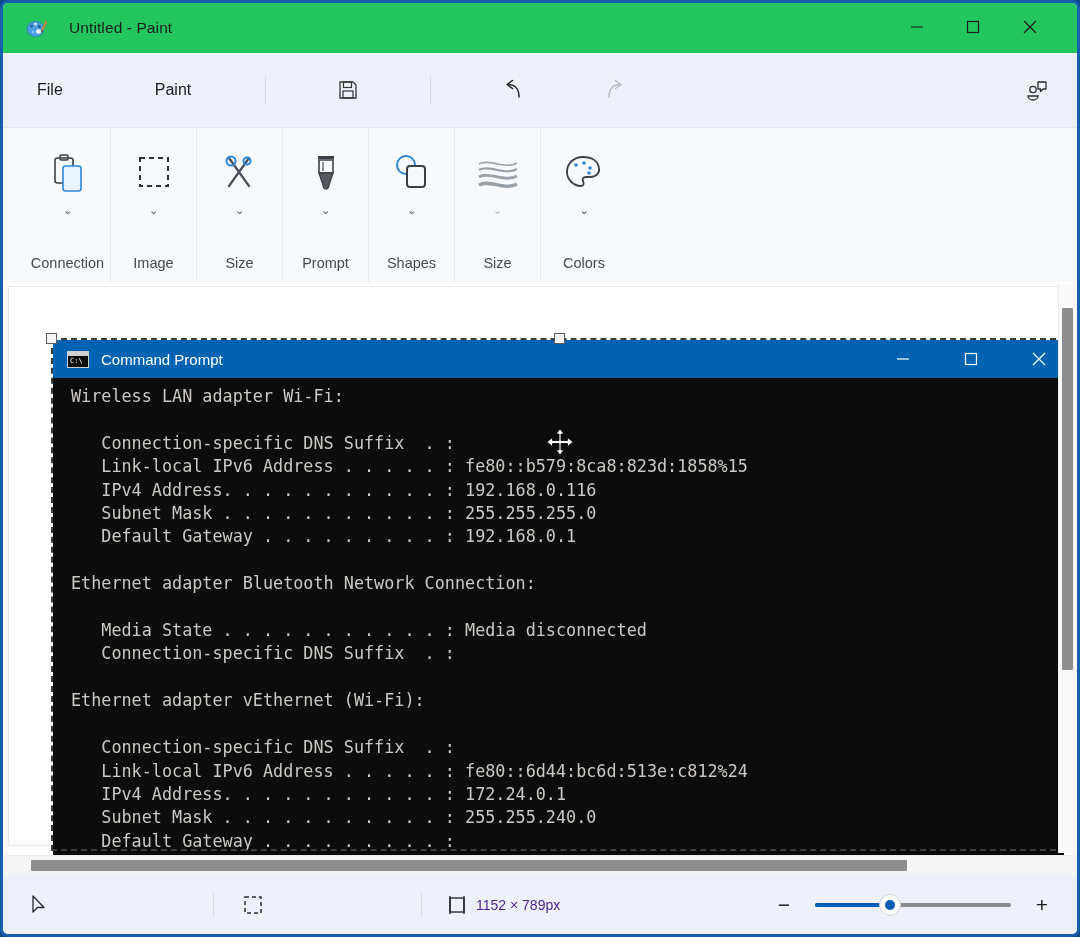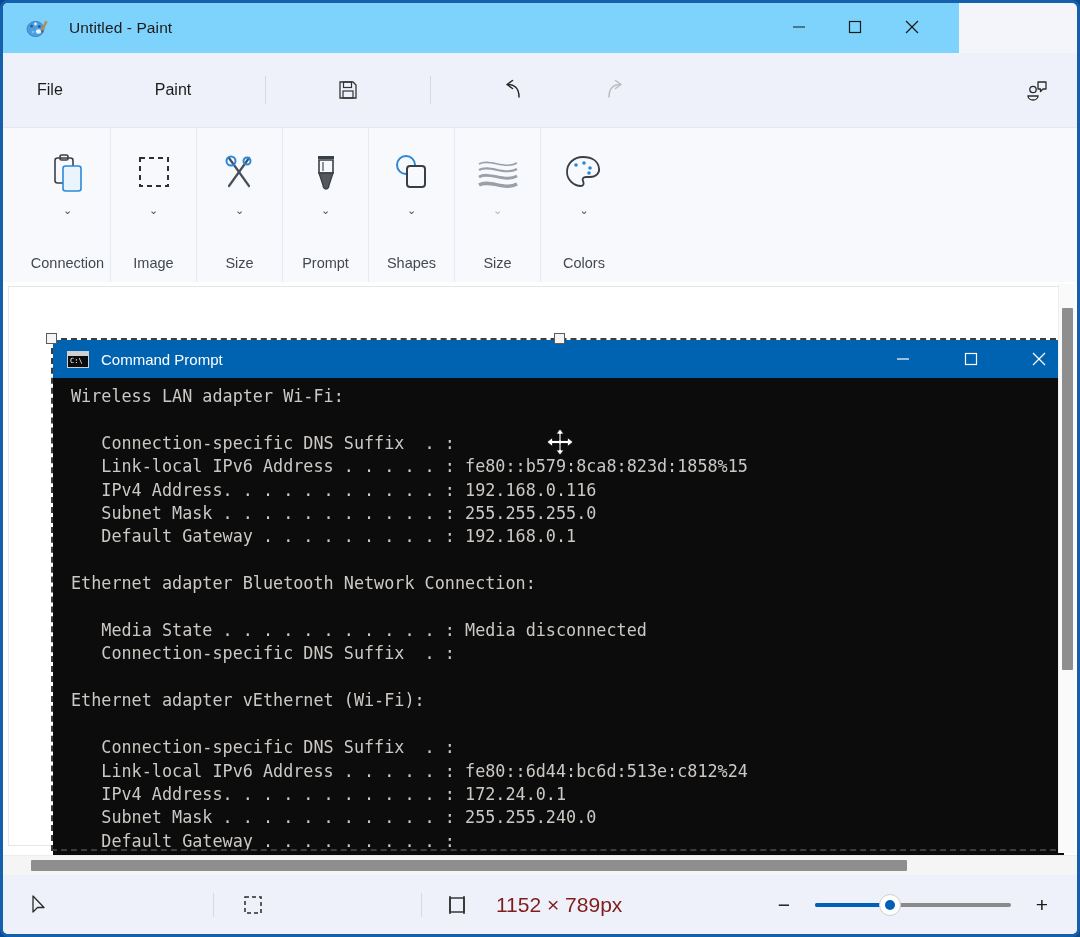--- a/index.html
+++ b/index.html
@@ -24,23 +24,23 @@
     border: 3px solid #1560ac;
     border-radius: 8px;
     background: #f3f5fb;
     overflow: hidden;
   }
 
   
   #title-bar {
     position: absolute;
     left: 0; top: 0;
-    width: 956px;
+    width: 1074px;
     height: 50px;
-    background: #7dd3fc;
+    background: #22c55e;
     display: flex;
     align-items: center;
     text-align: center;
   }
   #paint-app-icon {
     margin-left: 22px;
     width: 24px; height: 24px;
     position: relative;
   }
   #paint-title-text {
@@ -322,23 +322,23 @@
   .sb-icon-wrap {
     display: flex;
     align-items: center;
     justify-content: center;
   }
   .sb-sep {
     width: 1px; height: 24px;
     background: #d6dae4;
   }
   #sb-size-text {
-    font-size: 21px;
-    color: #7f1d1d;
-    margin-left: 28px;
+    font-size: 14px;
+    color: #4c1d95;
+    margin-left: 8px;
   }
   #zoom-controls {
     position: absolute;
     right: 18px; top: 0;
     height: 59px;
     display: flex;
     align-items: center;
   }
   #zoom-minus, #zoom-plus {
     width: 34px; height: 34px;

